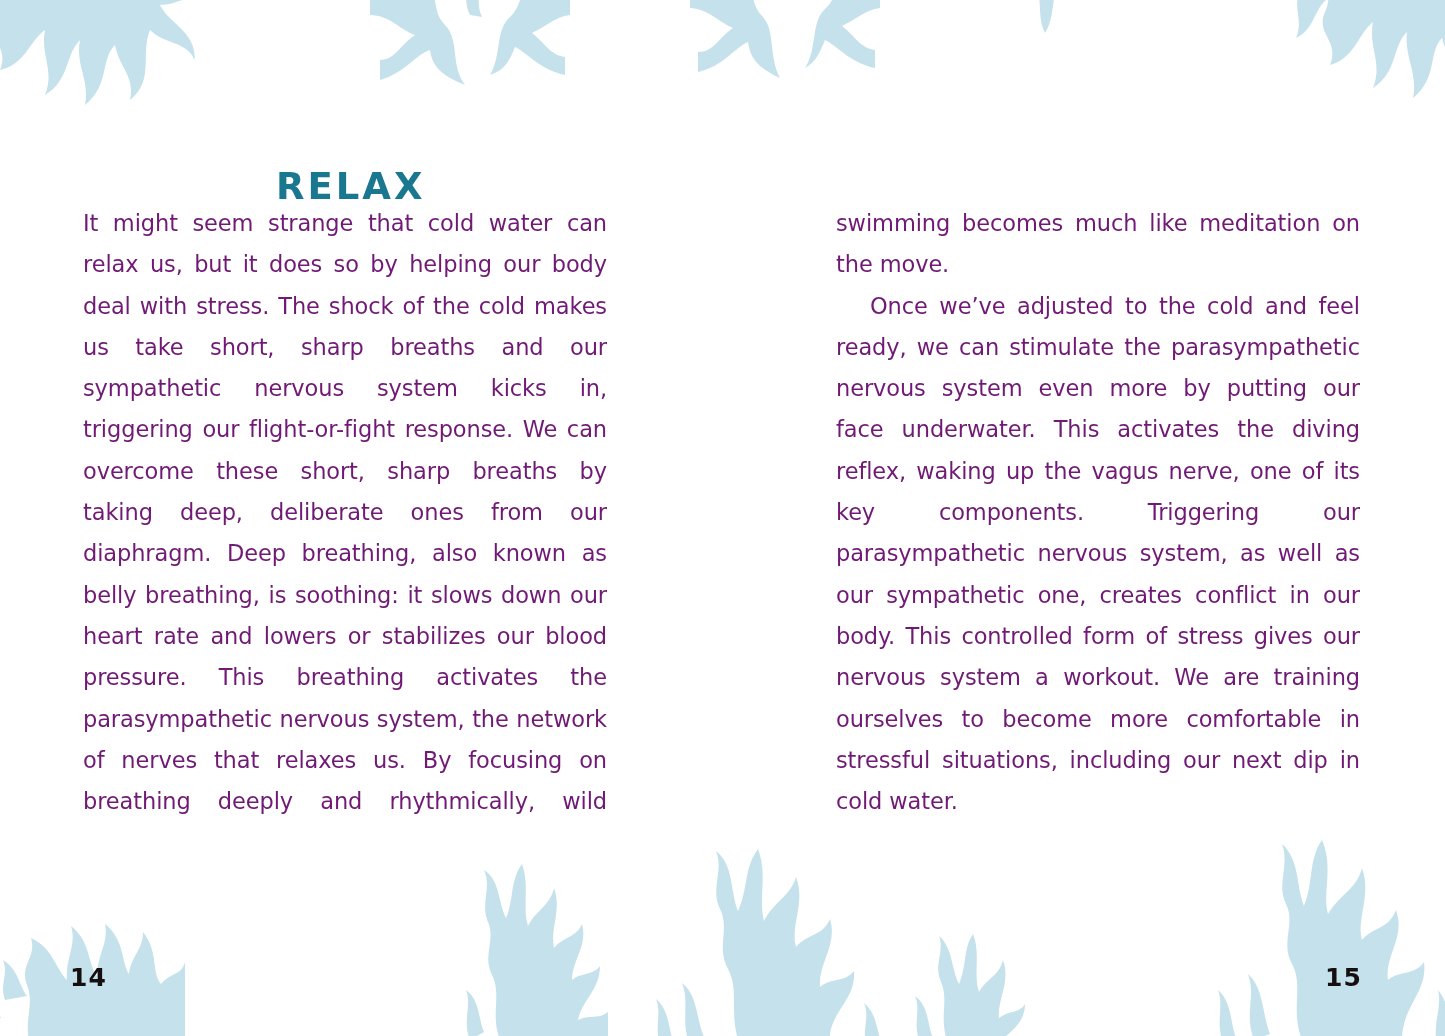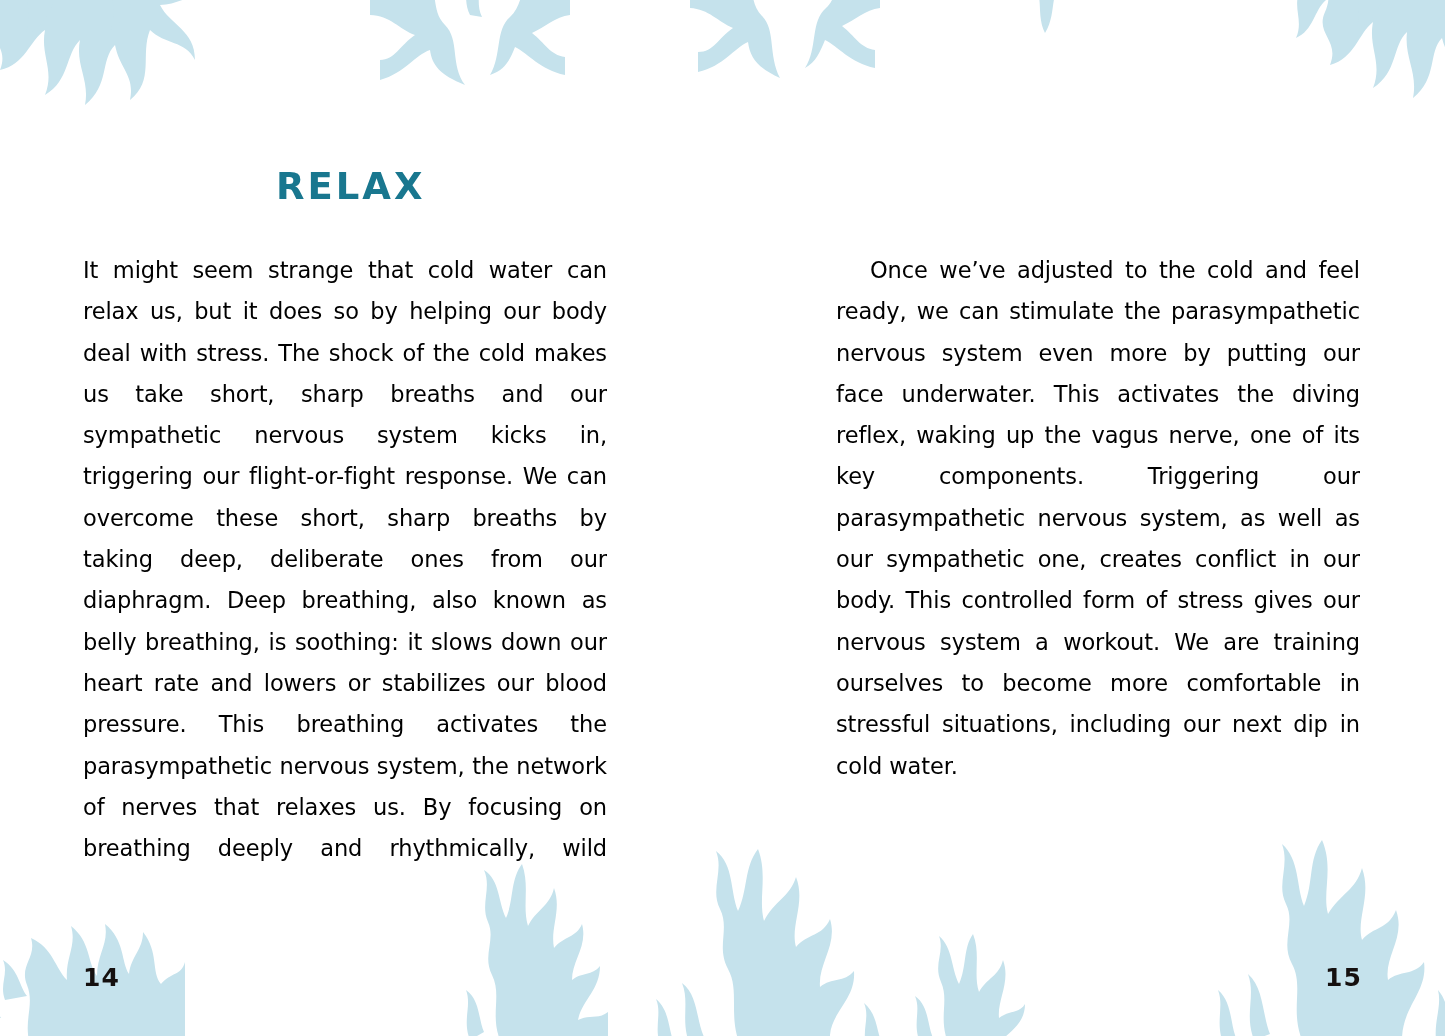--- a/index.html
+++ b/index.html
@@ -51,26 +51,25 @@
     letter-spacing: 3px;
     color: #19778f;
   }
 
   .column {
     position: absolute;
     top: 203px;
     width: 524px;
     font-size: 22.5px;
     line-height: 41.3px;
-    color: #000000;
+    color: #701a75;
     text-align: justify;
     text-justify: inter-word;
     font-family: "DejaVu Sans", sans-serif;
     letter-spacing: -0.1px;
-    margin-top: 47px;
   }
   .column p {
     margin: 0;
   }
   .column p.indent {
     text-indent: 34px;
   }
   .col-left  { left: 83px; }
   .col-right { left: 836px; }
 
@@ -85,21 +84,21 @@
   }
 
   .folio {
     position: absolute;
     font-family: "DejaVu Sans", sans-serif;
     font-weight: bold;
     font-size: 25px;
     color: #15100f;
     letter-spacing: 1px;
   }
-  .folio-left  { left: 83px;  top: 963px; }
+  .folio-left  { left: 70px;  top: 963px; }
   .folio-right { left: 1325px; top: 963px; }
 </style>
 </head>
 <body>
 
 <div class="page">
 
   <div class="deco-layer">
 
     <svg style="left:-30px; top:-40px;" width="250" height="190" viewBox="0 0 250 190" xmlns="http://www.w3.org/2000/svg">
@@ -184,20 +183,21 @@
 
   <div class="spread">
 
     <h1 class="title">RELAX</h1>
 
     <div class="column col-left">
       <p class="force-justify">It might seem strange that cold water can relax us, but it does so by helping our body deal with stress. The shock of the cold makes us take short, sharp breaths and our sympathetic nervous system kicks in, triggering our flight-or-fight response. We can overcome these short, sharp breaths by taking deep, deliberate ones from our diaphragm. Deep breathing, also known as belly breathing, is soothing: it slows down our heart rate and lowers or stabilizes our blood pressure. This breathing activates the parasympathetic nervous system, the network of nerves that relaxes us. By focusing on breathing deeply and rhythmically, wild</p>
     </div>
 
     <div class="column col-right">
+      <p>swimming becomes much like meditation on the move.</p>
       <p class="indent">Once we’ve adjusted to the cold and feel ready, we can stimulate the parasympathetic nervous system even more by putting our face underwater. This activates the diving reflex, waking up the vagus nerve, one of its key components. Triggering our parasympathetic nervous system, as well as our sympathetic one, creates conflict in our body. This controlled form of stress gives our nervous system a workout. We are training ourselves to become more comfortable in stressful situations, including our next dip in cold water.</p>
     </div>
 
     <div class="folio folio-left">14</div>
     <div class="folio folio-right">15</div>
 
   </div>
 </div>
 
 </body></html>

